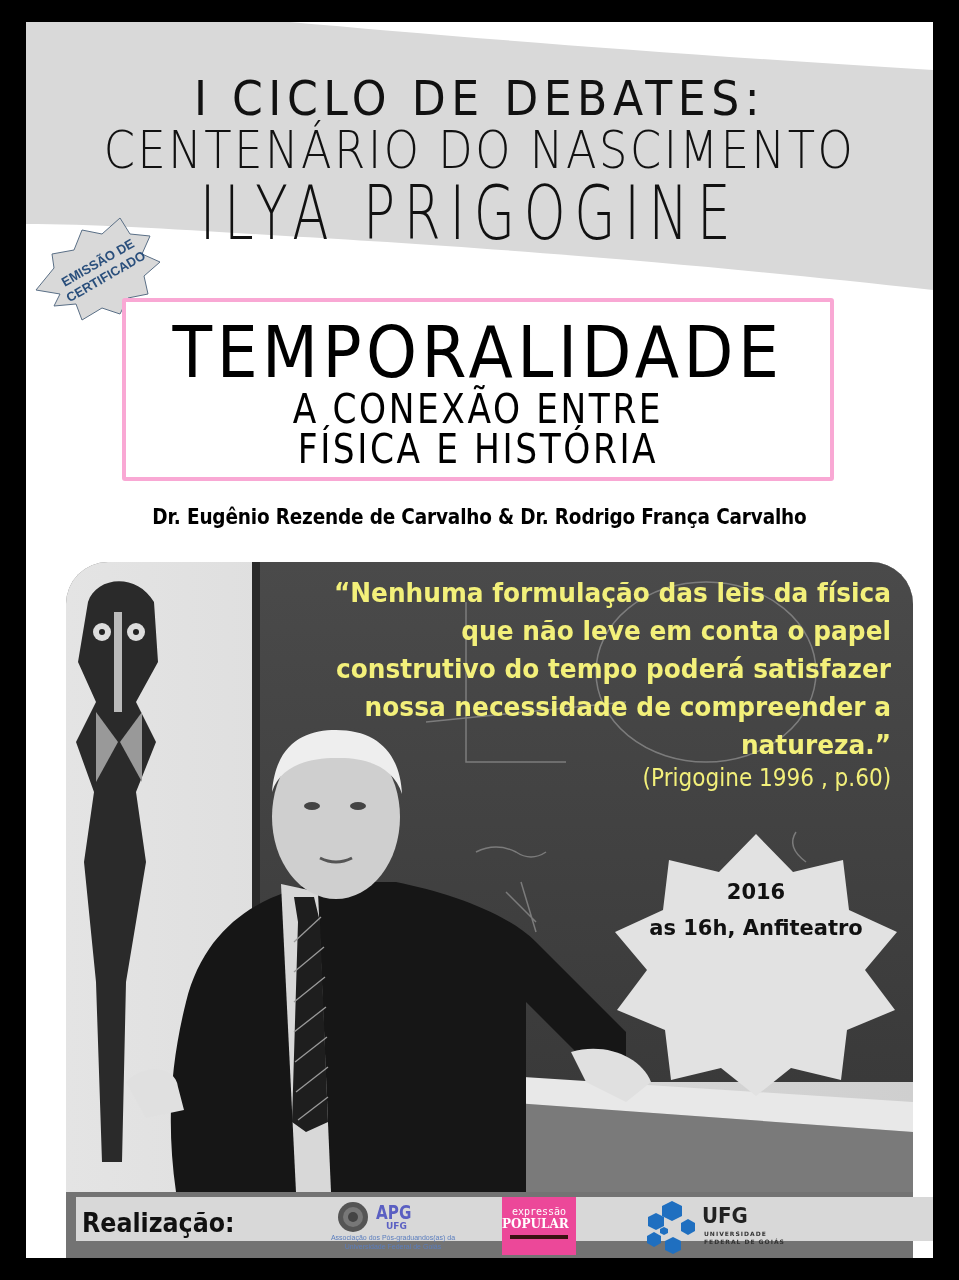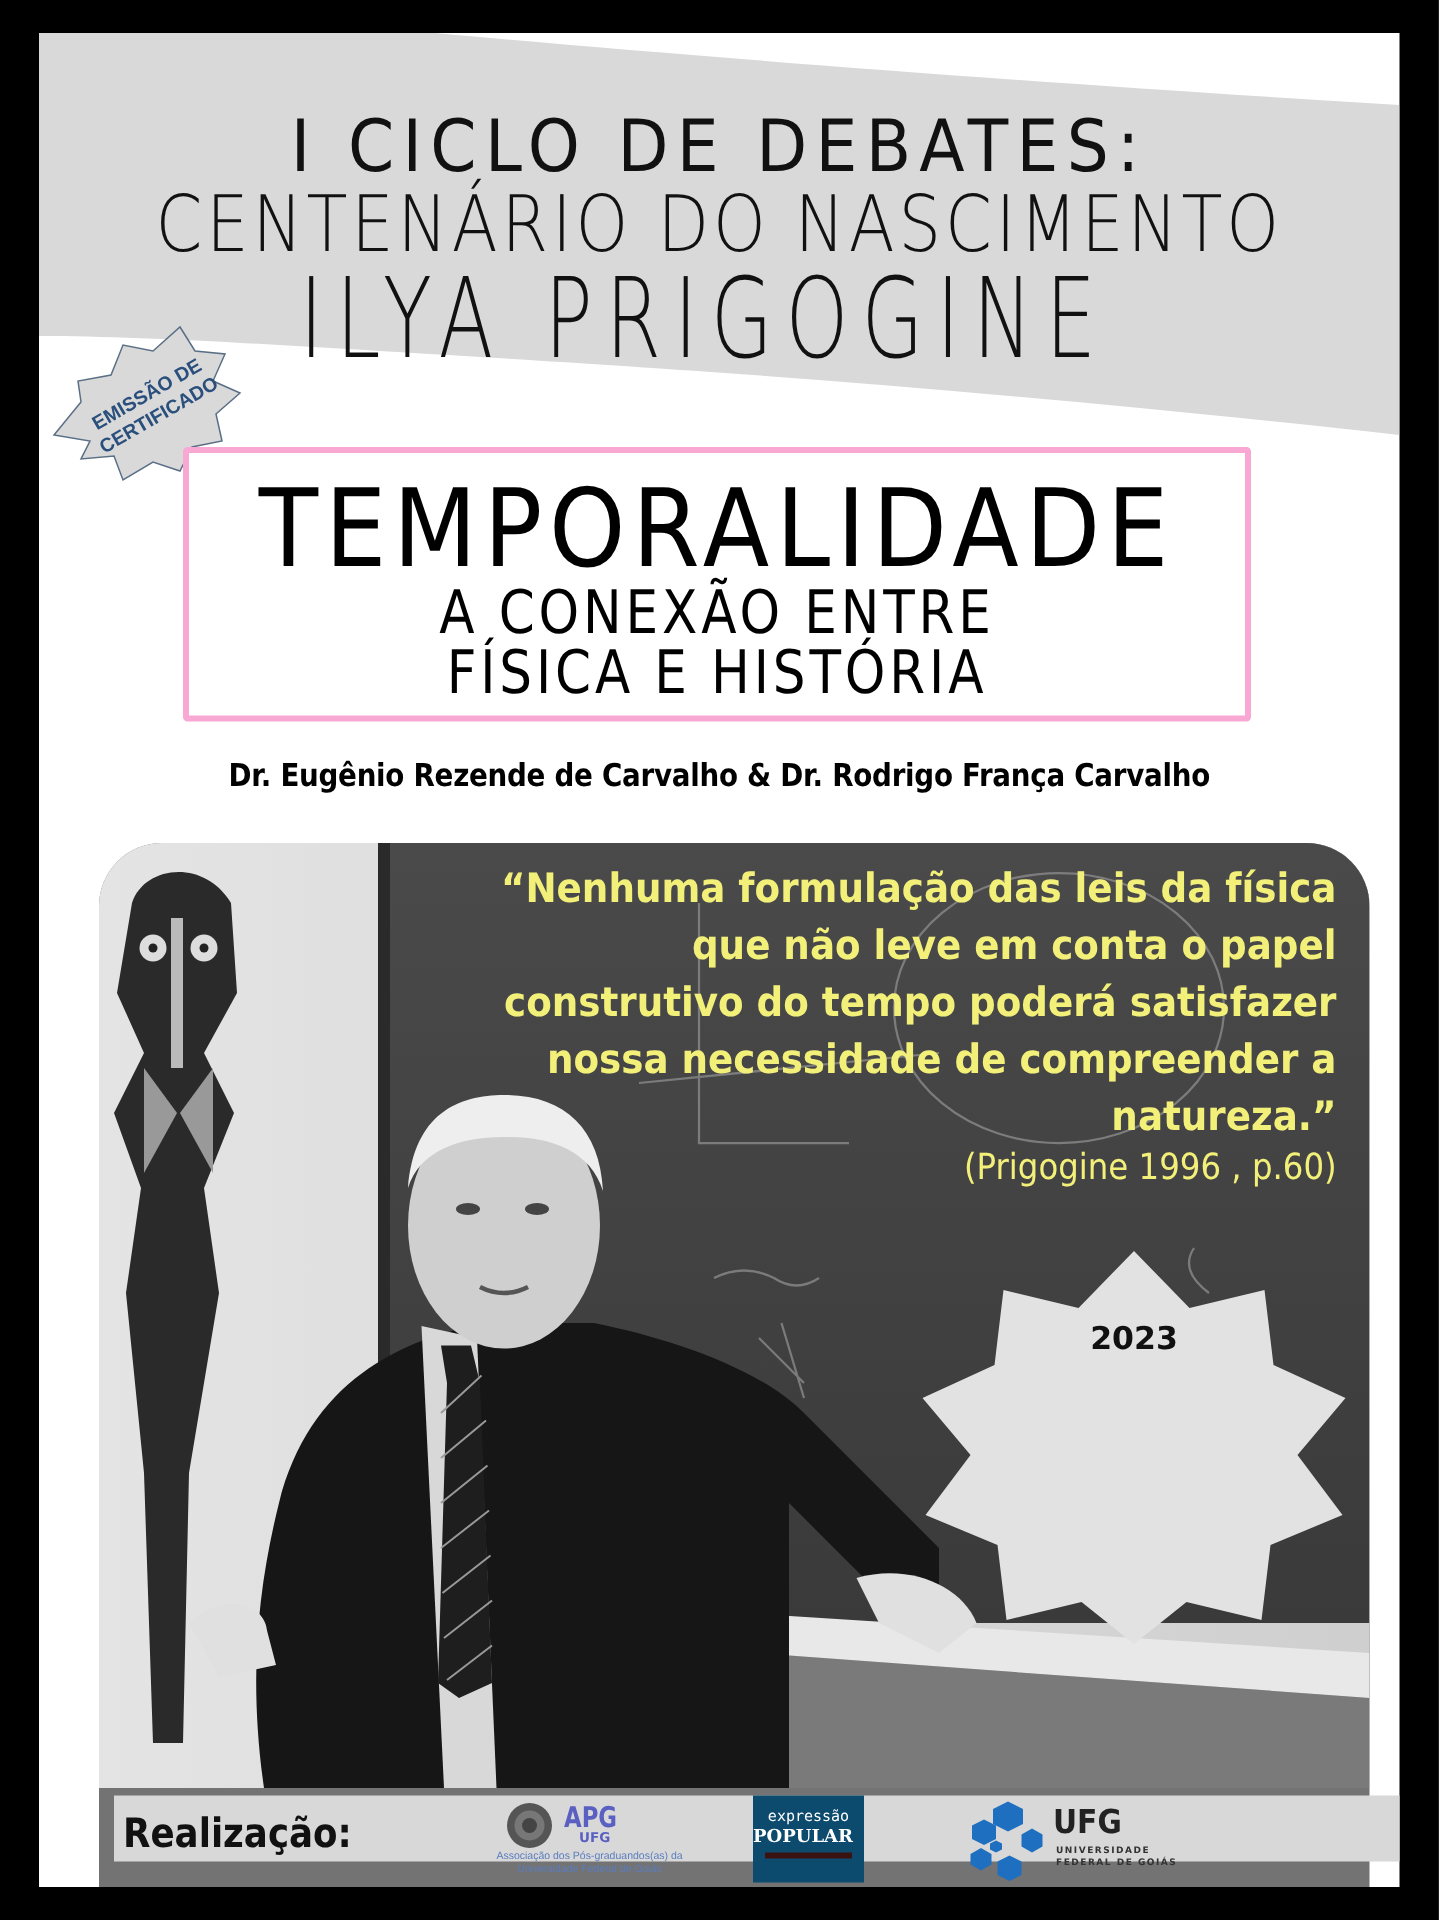--- a/index.html
+++ b/index.html
@@ -35,21 +35,21 @@
   .date-text { position: absolute; left: 560px; top: 312px; width: 260px; text-align: center; font-family: "DejaVu Sans", sans-serif; font-weight: bold; font-size: 21px; line-height: 36px; color: #111; }
 
   .footer { position: absolute; left: 50px; top: 1175px; width: 861px; height: 44px; background: #d8d8d8; }
   .realizacao { position: absolute; left: 6px; top: 10px; font-family: "DejaVu Sans", sans-serif; font-weight: bold; font-size: 27px; color: #111; transform-origin: left top; transform: scaleX(0.88); }
 
   .apg { position: absolute; left: 252px; top: 4px; width: 140px; height: 54px; }
   .apg-name { position: absolute; left: 48px; top: 0px; font-family: "DejaVu Sans", sans-serif; font-weight: bold; font-size: 19px; color: #5a5fc2; transform: scaleX(0.8); transform-origin: left top; }
   .apg-sub { position: absolute; left: 58px; top: 20px; font-family: "DejaVu Sans", sans-serif; font-weight: bold; font-size: 9px; color: #5a5fc2; }
   .apg-desc { position: absolute; left: 0; top: 32px; width: 130px; text-align: center; font-size: 7px; line-height: 9px; color: #5a7dbe; }
 
-  .ep { position: absolute; left: 426px; top: 0px; width: 74px; height: 58px; background: #0c4a6e; text-decoration: underline; }
+  .ep { position: absolute; left: 426px; top: 0px; width: 74px; height: 58px; background: #ec4899; text-decoration: underline; }
   .ep-1 { position: absolute; left: 0; width: 100%; top: 9px; text-align: center; font-family: "DejaVu Sans Mono", monospace; font-size: 10px; color: #fff; }
   .ep-2 { position: absolute; left: 0; width: 100%; top: 20px; text-align: left; font-family: "DejaVu Serif", serif; font-weight: bold; font-size: 12px; color: #fff; }
   .ep-3 { position: absolute; left: 8px; width: 58px; top: 38px; height: 4px; background: #3a1212; }
 
   .ufg { position: absolute; left: 566px; top: 2px; width: 160px; height: 56px; }
   .ufg-name { position: absolute; left: 60px; top: 4px; font-family: "DejaVu Sans", sans-serif; font-weight: bold; font-size: 22px; color: #222; transform: scaleX(0.9); transform-origin: left top; }
   .ufg-sub { position: absolute; left: 62px; top: 31px; font-family: "DejaVu Sans", sans-serif; font-weight: bold; font-size: 6px; line-height: 8px; color: #333; letter-spacing: 1px; }
 </style>
 </head>
 <body>
@@ -152,21 +152,22 @@
       <div>construtivo do tempo poderá satisfazer</div>
       <div>nossa necessidade de compreender a</div>
       <div>natureza.”</div>
     </div>
     <div class="quote-src">(Prigogine  1996 , p.60)</div>
 
     <svg class="date-star" viewBox="0 0 290 265">
       <polygon points="145,2 182,40 232,28 238,78 286,100 254,138 284,178 236,198 230,248 180,236 145,264 110,236 60,248 54,198 6,178 36,138 4,100 52,78 58,28 108,40" fill="#e2e2e2"></polygon>
     </svg>
     <div class="date-text">
-      <div>2023</div>
+      <div>2016</div>
+      <div>as 16h, Anfiteatro</div>
     </div>
   </div>
 
   <div class="footer">
     <div class="realizacao">Realização:</div>
 
     <div class="apg">
       <svg width="42" height="34" viewBox="0 0 42 34" style="position:absolute;left:4px;top:0;">
         <circle cx="21" cy="16" r="15" fill="#555"></circle>
         <circle cx="21" cy="16" r="10" fill="#777"></circle>

